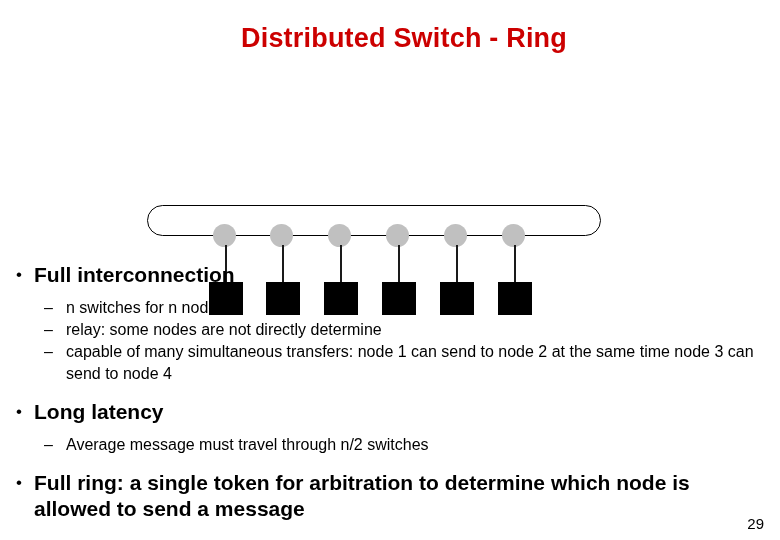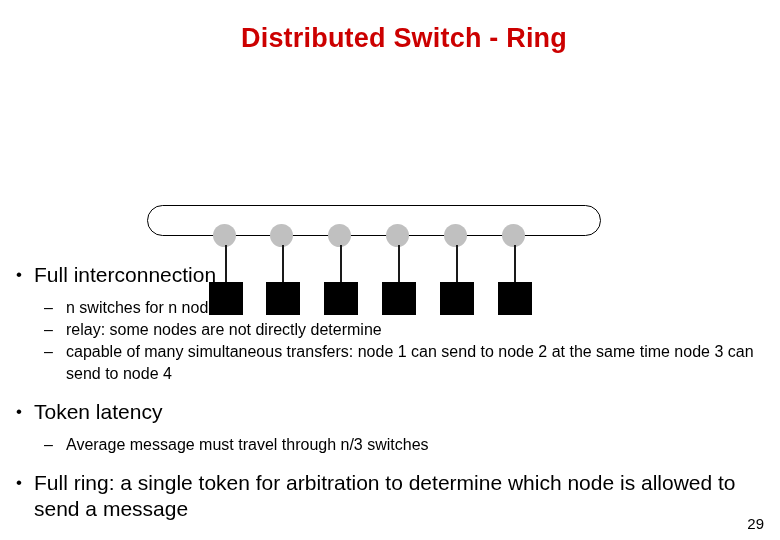--- a/index.html
+++ b/index.html
@@ -84,21 +84,21 @@
     margin-bottom: 2px;
     color: #000000;
   }
   .lvl1 .bullet-mark {
     position: absolute;
     left: 2px;
     top: 0;
     font-size: 17px;
     line-height: 26px;
   }
-  .lvl1 .bullet-text { display: inline; }
+  .lvl1 .bullet-text { display: inline; font-weight: bold; }
 
   .lvl2 {
     position: relative;
     font-size: 16px;
     line-height: 22px;
     padding-left: 52px;
     color: #000000;
   }
   .lvl2 .dash-mark {
     position: absolute;
@@ -172,26 +172,26 @@
     <span class="bullet-text">relay: some nodes are not directly determine</span>
   </div>
 
   <div class="lvl2">
     <span class="dash-mark">–</span>
     <span class="bullet-text">capable of many simultaneous transfers: node 1 can send to node 2 at the same time node 3 can send to node 4</span>
   </div>
 
   <div class="lvl1 gap-before">
     <span class="bullet-mark">•</span>
-    <span class="bullet-text">Token latency</span>
+    <span class="bullet-text">Long latency</span>
   </div>
 
   <div class="lvl2 gap-small">
     <span class="dash-mark">–</span>
-    <span class="bullet-text">Average message must travel through n/3 switches</span>
+    <span class="bullet-text">Average message must travel through n/2 switches</span>
   </div>
 
   <div class="lvl1 gap-before">
     <span class="bullet-mark">•</span>
     <span class="bullet-text">Full ring: a single token for arbitration to determine which node is allowed to send a message</span>
   </div>
 
 </div>
 
 <div id="page-number">29</div>

